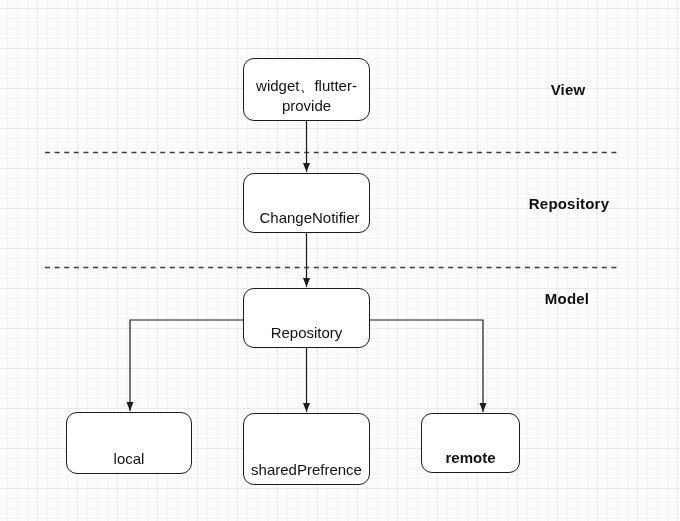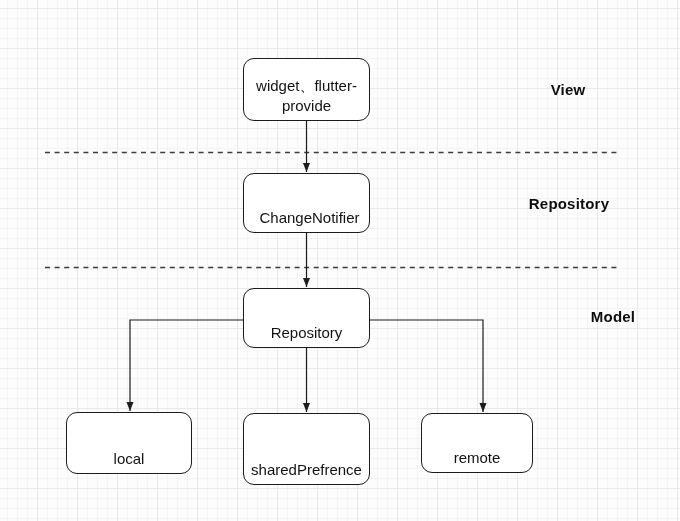--- a/index.html
+++ b/index.html
@@ -95,23 +95,23 @@
   </div>
 
   <div class="node" style="left:66px; top:412px; width:126px; height:62px;">
     <span>local</span>
   </div>
 
   <div class="node" style="left:243px; top:413px; width:127px; height:72px;">
     <span>sharedPrefrence</span>
   </div>
 
-  <div class="node" style="left:421px; top:413px; width:112px; height:60px;">
+  <div class="node" style="left:421px; top:413px; width:99px; height:60px;font-weight:bold;">
     <span>remote</span>
   </div>
 
   <div class="layer-label" style="left:568px; top:81px;">View</div>
 
   <div class="layer-label" style="left:569px; top:195px;">Repository</div>
 
-  <div class="layer-label" style="left:567px; top:308px;margin-left:46px;">Model</div>
+  <div class="layer-label" style="left:567px; top:290px;">Model</div>
 
 </div>
 
 </body></html>

